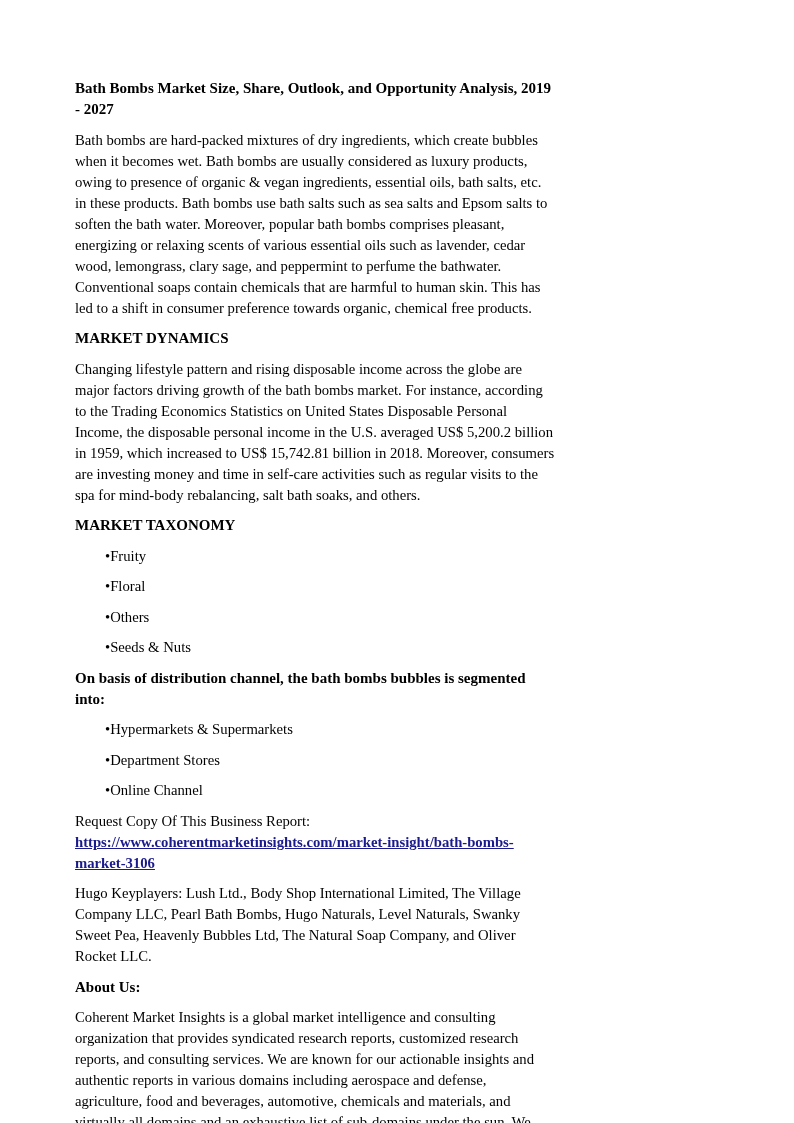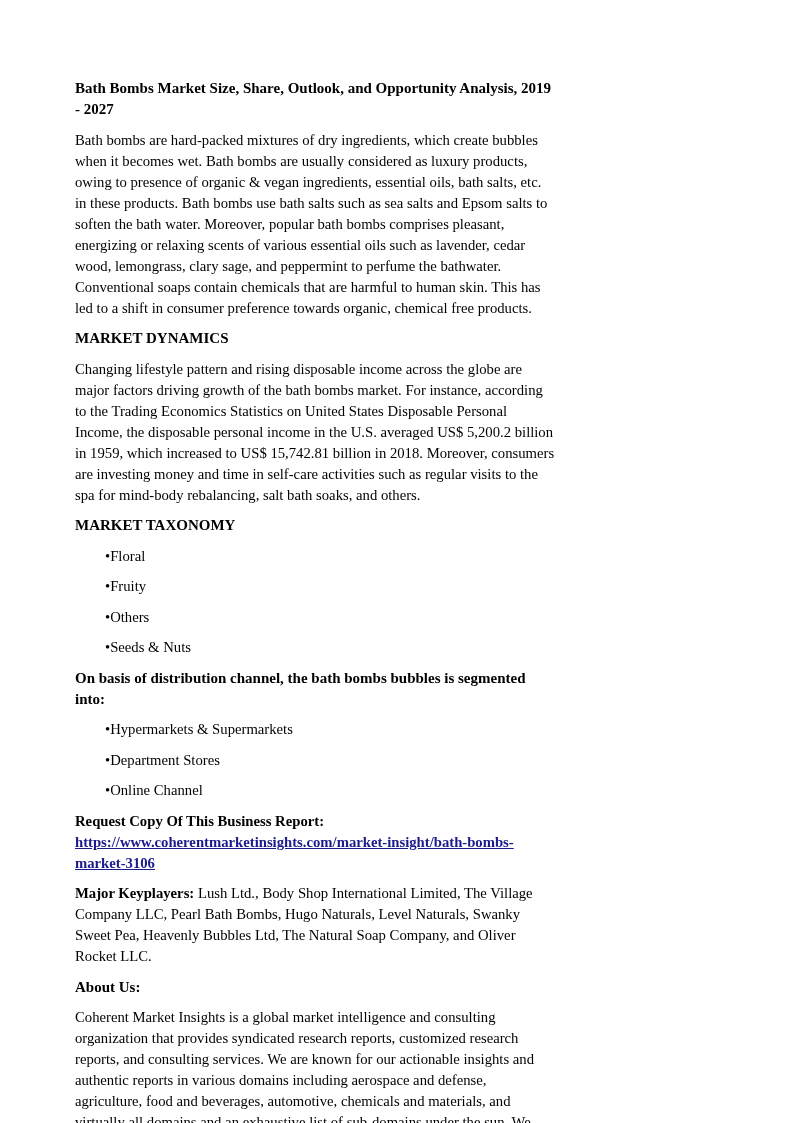--- a/index.html
+++ b/index.html
@@ -42,21 +42,21 @@
     margin: 0;
     padding: 0 0 0 30px;
   }
   ul.seg-list li {
     margin: 0 0 9.5px 0;
   }
   .bullet {
     display: inline;
   }
   .inline-label {
-    font-weight: bold;
+    font-weight: normal;
   }
   a.doc-link {
     font-weight: bold;
     text-decoration: underline;
     cursor: pointer;
   }
 </style>
 </head>
 <body>
 
@@ -67,35 +67,35 @@
   <p class="body-para">Bath bombs are hard-packed mixtures of dry ingredients, which create bubbles when it becomes wet. Bath bombs are usually considered as luxury products, owing to presence of organic &amp; vegan ingredients, essential oils, bath salts, etc. in these products. Bath bombs use bath salts such as sea salts and Epsom salts to soften the bath water. Moreover, popular bath bombs comprises pleasant, energizing or relaxing scents of various essential oils such as lavender, cedar wood, lemongrass, clary sage, and peppermint to perfume the bathwater. Conventional soaps contain chemicals that are harmful to human skin. This has led to a shift in consumer preference towards organic, chemical free products.</p>
 
   <h2 class="section-heading">MARKET DYNAMICS</h2>
 
   <p class="body-para">Changing lifestyle pattern and rising disposable income across the globe are major factors driving growth of the bath bombs market. For instance, according to the Trading Economics Statistics on United States Disposable Personal Income, the disposable personal income in the U.S. averaged US$ 5,200.2 billion in 1959, which increased to US$ 15,742.81 billion in 2018. Moreover, consumers are investing money and time in self-care activities such as regular visits to the spa for mind-body rebalancing, salt bath soaks, and others.</p>
 
   <h2 class="section-heading">MARKET TAXONOMY</h2>
 
 
   <ul class="seg-list">
+      <li><span class="bullet">•</span><span class="li-text">Fruity</span></li>
       <li><span class="bullet">•</span><span class="li-text">Floral</span></li>
-      <li><span class="bullet">•</span><span class="li-text">Fruity</span></li>
       <li><span class="bullet">•</span><span class="li-text">Others</span></li>
       <li><span class="bullet">•</span><span class="li-text">Seeds &amp; Nuts</span></li>
     </ul>
 
   <p class="lead-bold">On basis of distribution channel, the bath bombs bubbles is segmented into:</p>
 
   <ul class="seg-list">
       <li><span class="bullet">•</span><span class="li-text">Hypermarkets &amp; Supermarkets</span></li>
       <li><span class="bullet">•</span><span class="li-text">Department Stores</span></li>
       <li><span class="bullet">•</span><span class="li-text">Online Channel</span></li>
     </ul>
 
   <p class="body-para"><span class="inline-label">Request Copy Of This Business Report: </span><a class="doc-link" style="color: rgb(26, 26, 140);">https://www.coherentmarketinsights.com/market-insight/bath-bombs-market-3106</a></p>
 
-  <p class="body-para"><span class="inline-label">Major Keyplayers: </span><span>Lush Ltd., Body Shop International Limited, The Village Company LLC, Pearl Bath Bombs, Hugo Naturals, Level Naturals, Swanky Sweet Pea, Heavenly Bubbles Ltd, The Natural Soap Company, and Oliver Rocket LLC.</span></p>
+  <p class="body-para"><span class="inline-label">Hugo Keyplayers: </span><span>Lush Ltd., Body Shop International Limited, The Village Company LLC, Pearl Bath Bombs, Hugo Naturals, Level Naturals, Swanky Sweet Pea, Heavenly Bubbles Ltd, The Natural Soap Company, and Oliver Rocket LLC.</span></p>
 
   <h2 class="section-heading">About Us:</h2>
 
   <p class="body-para">Coherent Market Insights is a global market intelligence and consulting organization that provides syndicated research reports, customized research reports, and consulting services. We are known for our actionable insights and authentic reports in various domains including aerospace and defense, agriculture, food and beverages, automotive, chemicals and materials, and virtually all domains and an exhaustive list of sub-domains under the sun. We create value for clients through our highly</p>
 
 </div>
 
 </body></html>

